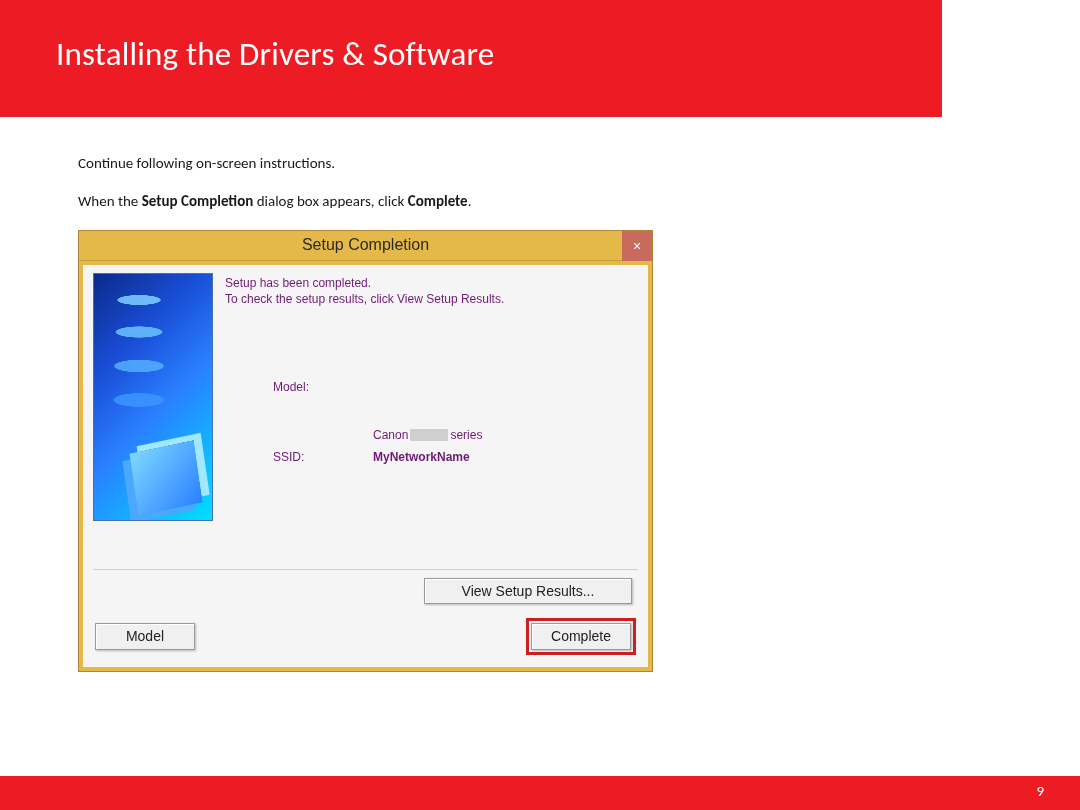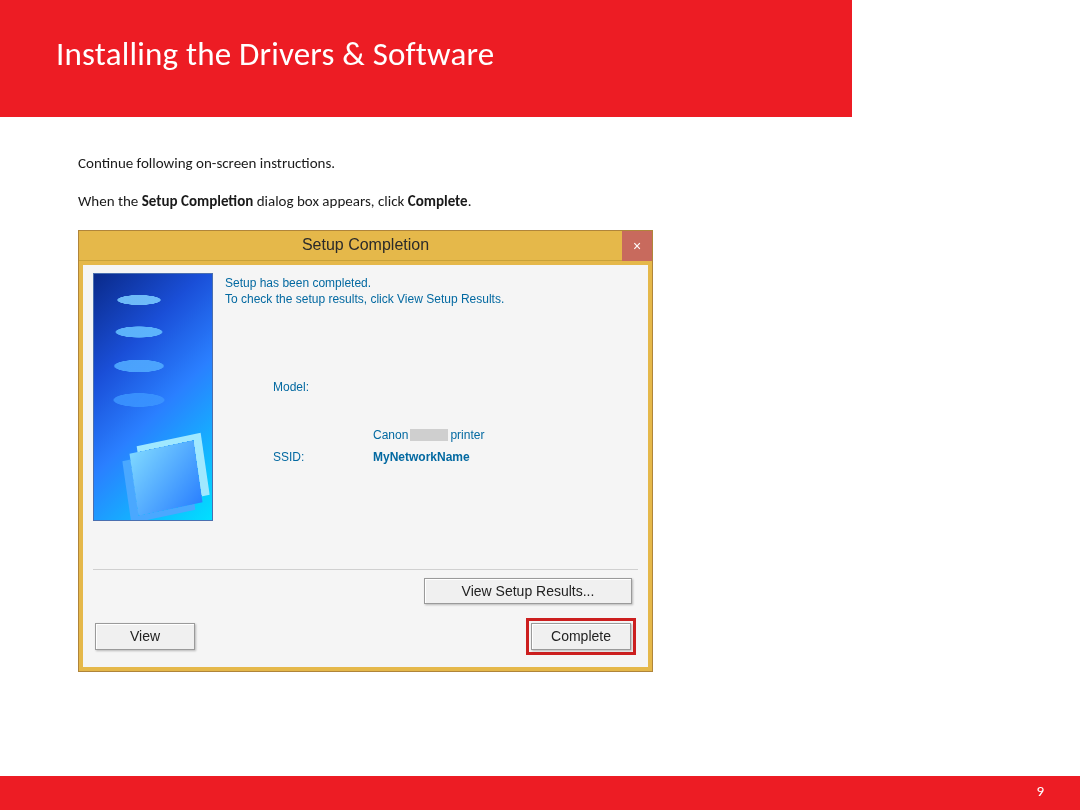--- a/index.html
+++ b/index.html
@@ -5,21 +5,21 @@
   * { box-sizing: border-box; margin: 0; padding: 0; }
   body {
     width: 1080px;
     height: 810px;
     background: #fff;
     font-family: Calibri, "Segoe UI", Arial, sans-serif;
     position: relative;
     overflow: hidden;
   }
   .red-header {
-    width: 852px;
+    width: 942px;
     height: 117px;
     background: #ed1c24;
     padding: 34px 0 0 56px;
   }
   .red-header h1 {
     color: #fff;
     font-weight: 400;
     font-size: 33px;
     letter-spacing: 0.2px;
   }
@@ -103,21 +103,21 @@
     background:
       linear-gradient(135deg,#7fd8ff 0%, #2a80ff 100%);
     transform: skewY(-12deg) skewX(8deg);
     box-shadow:
       -8px 6px 0 0 #4aa8ff,
       8px -6px 0 0 #a0e8ff;
   }
   .body-text {
     flex: 1;
     font-size: 12px;
-    color: #0369a1;
+    color: #701a75;
     padding-top: 2px;
   }
   .body-text .msg { line-height: 1.35; }
   .fields { margin-top: 72px; }
   .field-row { display: flex; margin-bottom: 6px; }
   .field-label { width: 100px; margin-left: 48px; }
   .model-val { display: inline-flex; align-items: center; gap: 2px; margin-top: 48px; }
   .blur {
     display: inline-block;
     width: 38px; height: 12px;
@@ -198,39 +198,39 @@
             <div class="msg">
               <span>Setup has been completed.</span><br>
               <span>To check the setup results, click View Setup Results.</span>
             </div>
             <div class="fields">
               <div class="field-row">
                 <span class="field-label">Model:</span>
                 <span class="model-val">
                   <span>Canon</span>
                   <span class="blur"></span>
-                  <span>printer</span>
+                  <span>series</span>
                 </span>
               </div>
               <div class="field-row">
                 <span class="field-label">SSID:</span>
                 <span class="ssid-val">MyNetworkName</span>
               </div>
             </div>
           </div>
         </div>
 
         <div class="body-mid-divider"></div>
 
         <div class="row-vsr">
           <span class="btn vsr">View Setup Results...</span>
         </div>
 
         <div class="bottom-row">
-          <span class="btn">View</span>
+          <span class="btn">Model</span>
           <span class="complete-outline">
             <span class="btn">Complete</span>
           </span>
         </div>
       </div>
     </div>
   </div>
 
 </div>
 

